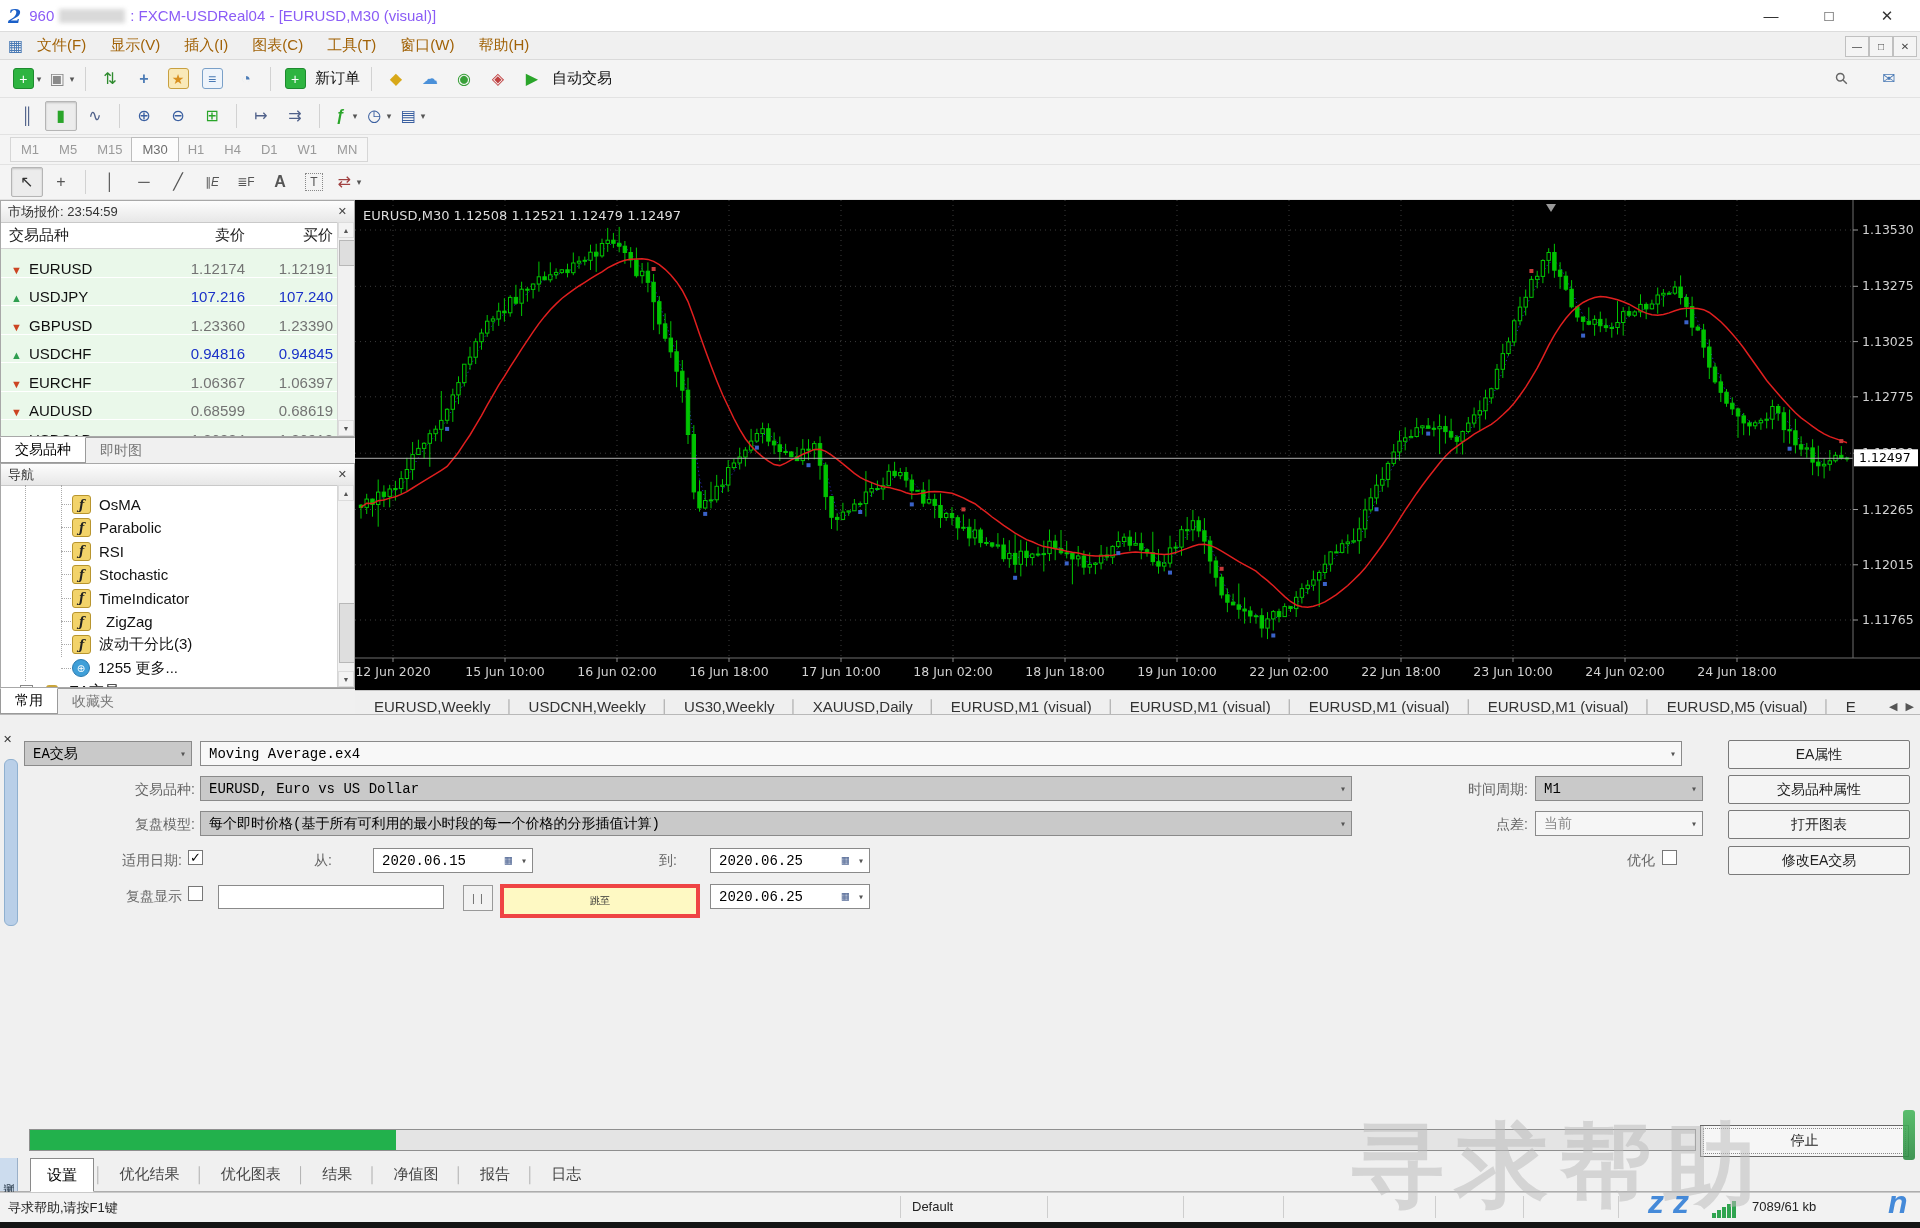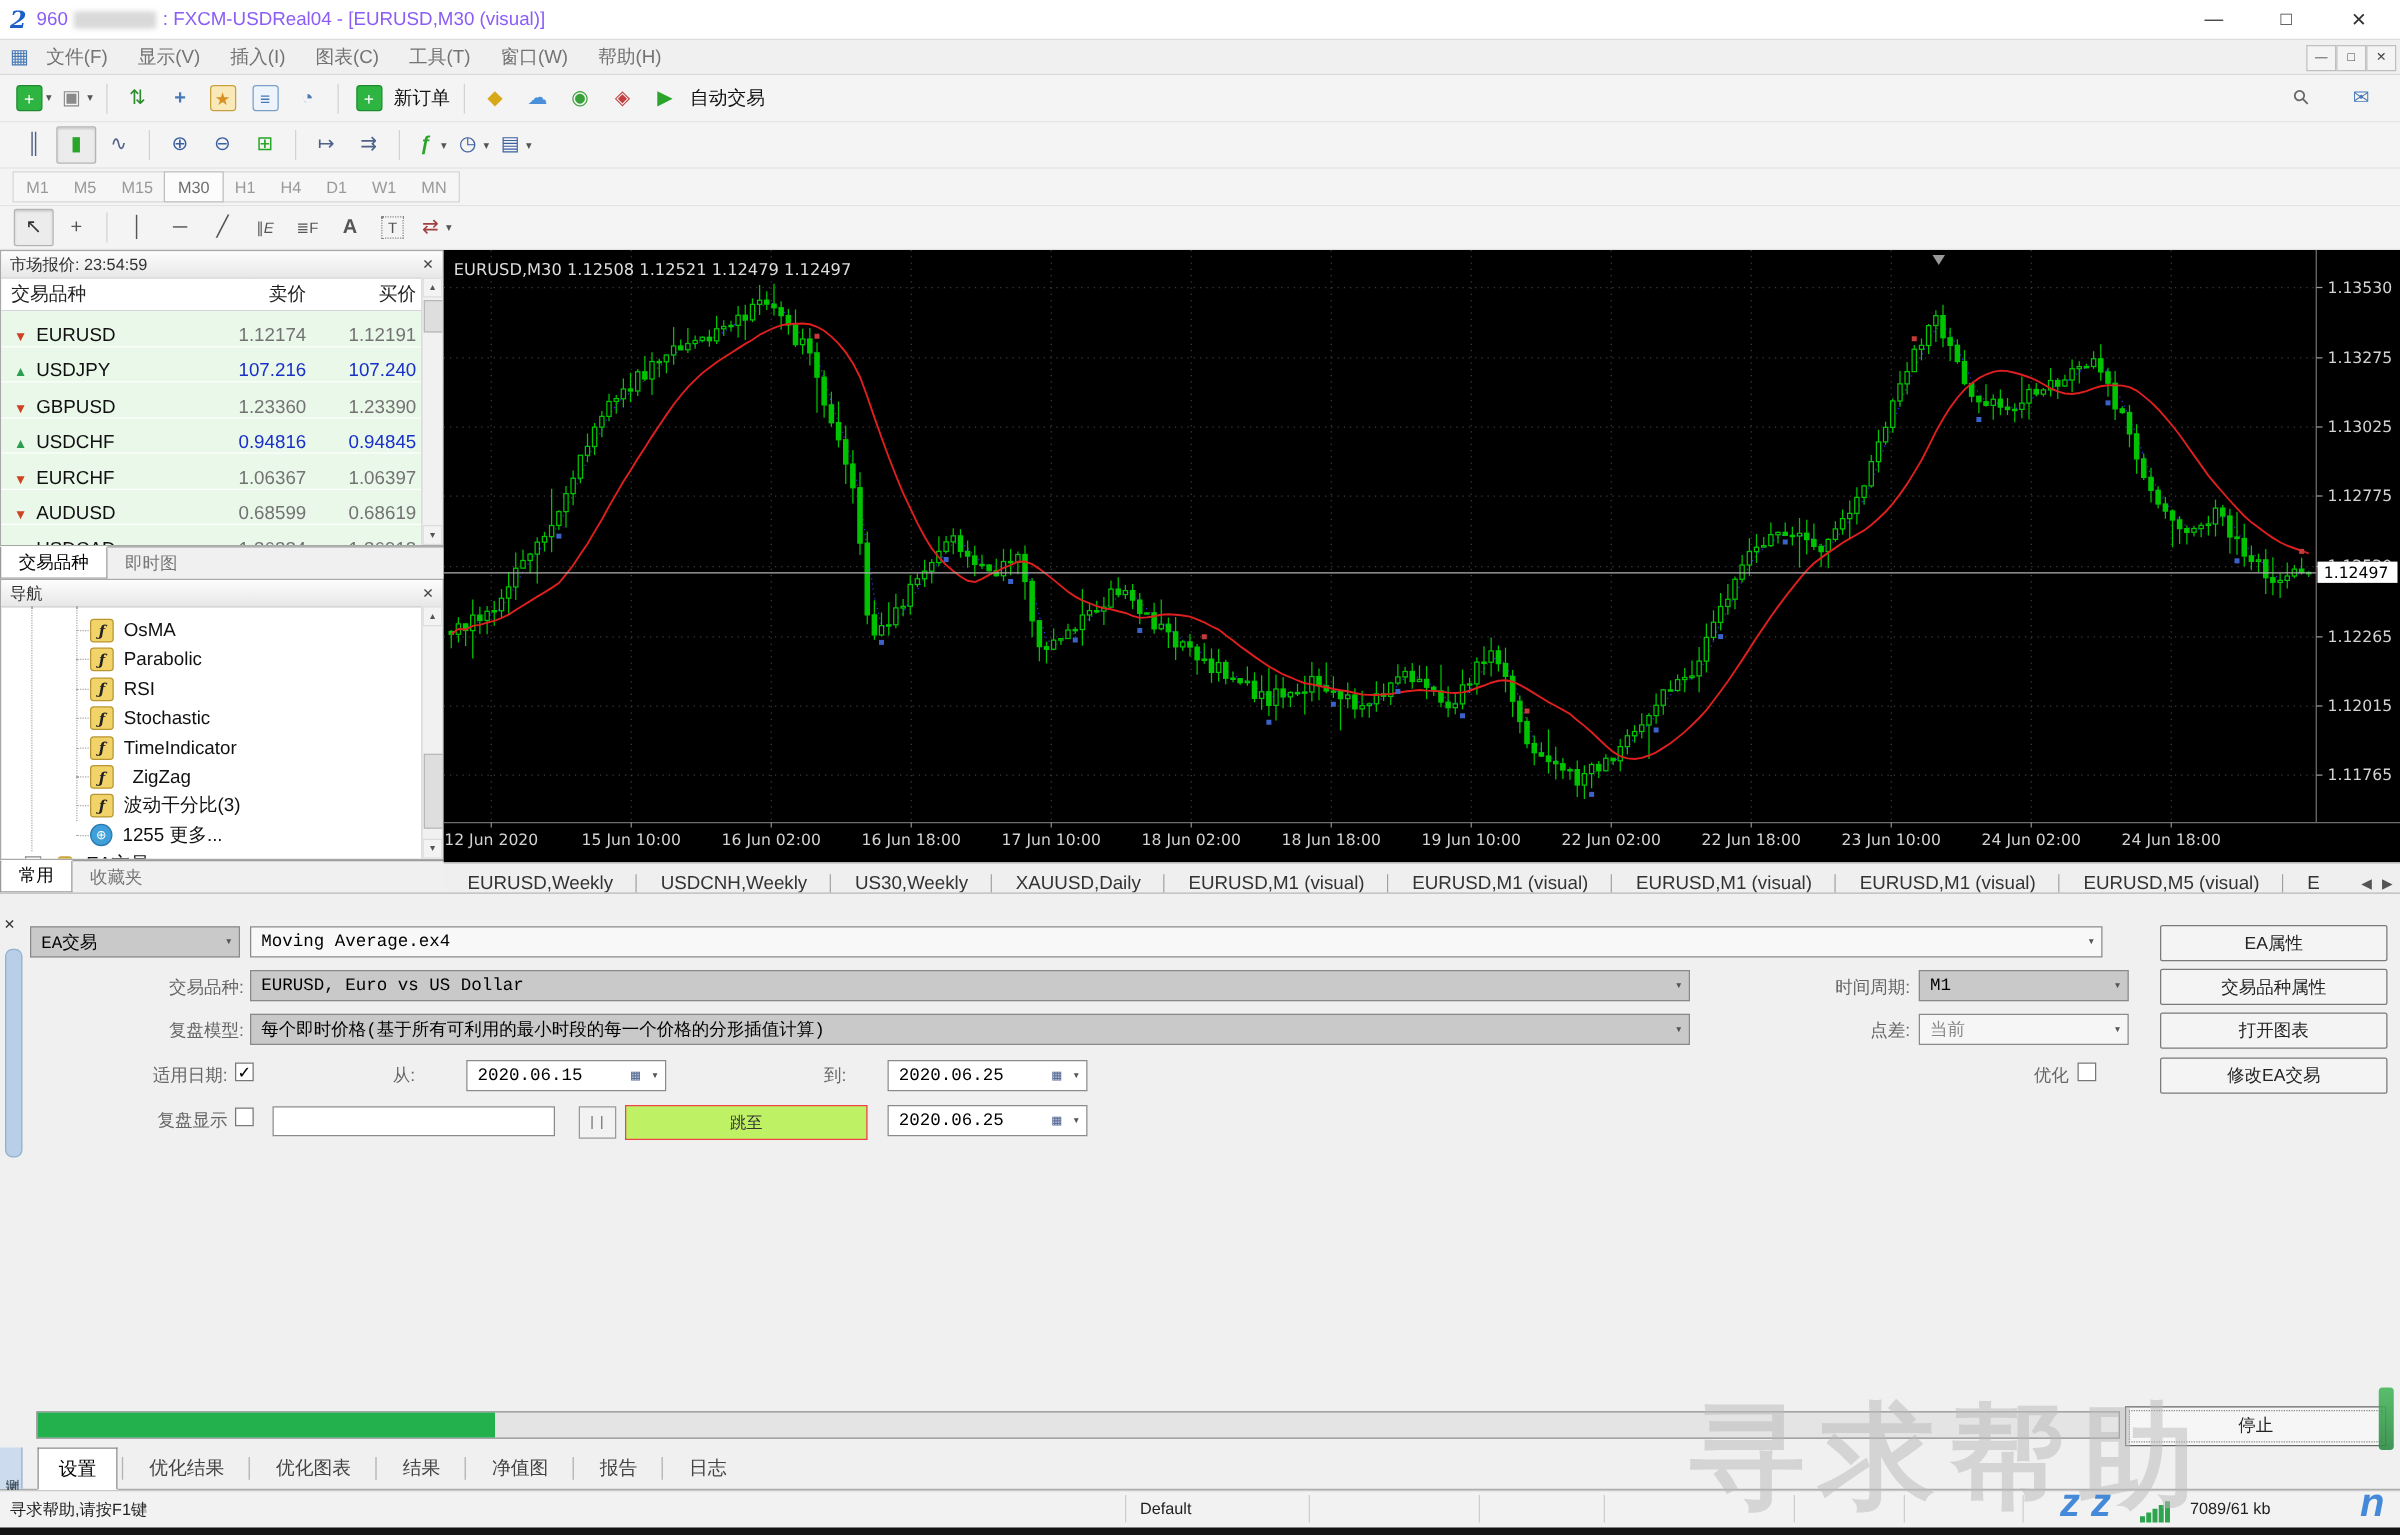--- a/index.html
+++ b/index.html
@@ -10,21 +10,21 @@
 #titlebar{left:0;top:0;width:1920px;height:32px;background:#fff;border-bottom:1px solid #dcdcdc;
   display:flex;align-items:center;padding-left:8px;box-sizing:border-box}
 #titlebar .logo{font:italic 700 19px "DejaVu Serif",serif;color:#1a5fc8;margin-right:8px}
 #title-text{font-size:15px;color:#8b5cf6;display:flex;align-items:center}
 .blur-block{display:inline-block;width:66px;height:14px;background:#d9d9d9;filter:blur(2px);margin:0 5px}
 .winctl{position:absolute;top:0;height:31px;width:58px;display:flex;align-items:center;justify-content:center;
   font-size:15px;color:#333;cursor:default}
 
 #menubar{left:0;top:32px;width:1920px;height:28px;background:#f0f0f0;border-bottom:1px solid #dadada;
   display:flex;align-items:center;padding-left:6px;box-sizing:border-box}
-.menu-item{padding:3px 12px;font-size:15px;color:#737373}
+.menu-item{padding:3px 12px;font-size:15px;color:#a16207}
 .childctl{position:absolute;top:36px;width:22px;height:19px;border:1px solid #c0c0c0;background:#f4f4f4;
   display:flex;align-items:center;justify-content:center;font-size:10px;color:#444}
 
 .toolbar{left:0;width:1920px;background:#f4f4f4;display:flex;align-items:center;padding-left:10px;
   box-sizing:border-box;border-bottom:1px solid #e2e2e2}
 #toolbar1{top:60px;height:38px}
 #toolbar2{top:98px;height:37px}
 #tfbar{top:135px;height:30px;background:#f4f4f4}
 #drawbar{top:165px;height:35px}
 .tbtn{min-width:30px;height:28px;display:inline-flex;align-items:center;justify-content:center;
@@ -89,21 +89,21 @@
 .combo{position:absolute;height:25px;border:1px solid #8a8a8a;background:#f6f6f6;display:flex;align-items:center;
   padding:0 24px 0 8px;box-sizing:border-box;font-family:"Liberation Mono","DejaVu Sans Mono",monospace;font-size:14px;color:#000;white-space:nowrap;overflow:hidden}
 .combo.gray{background:#c9c9c9}
 .combo .dd2{position:absolute;right:5px;font-size:10px;color:#555}
 .combo .cal{position:absolute;right:20px;font-size:12px;color:#5a6f9a}
 .btnR{position:absolute;width:180px;height:27px;border:1px solid #7a7a7a;background:#f4f4f4;border-radius:2px;
   display:flex;align-items:center;justify-content:center;font-size:14px;color:#222}
 .cb{position:absolute;width:15px;height:15px;border:1px solid #777;background:#fff;font-size:13px;line-height:14px;text-align:center;color:#000;box-sizing:border-box}
 .tinput{position:absolute;height:24px;border:1px solid #8a8a8a;background:#fff;box-sizing:border-box}
 #pause-btn{position:absolute;width:28px;height:24px;border:1px solid #999;background:#f2f2f2;display:flex;align-items:center;justify-content:center;font-size:11px;color:#666;letter-spacing:1px}
-#skip-btn{position:absolute;width:192px;height:26px;border:1px solid #ef4444;background:#bef264;display:flex;align-items:center;justify-content:center;font-size:13px;color:#333}
+#skip-btn{position:absolute;width:192px;height:26px;border:4px solid #ef4444;background:#fef9c3;display:flex;align-items:center;justify-content:center;font-size:10px;color:#333}
 #ptrack{position:absolute;left:29px;top:414px;width:1667px;height:22px;border:1px solid #8f8f8f;background:#e4e4e4;box-sizing:border-box}
 #pfill{height:100%;background:#22b14c}
 #stop-btn{position:absolute;left:1700px;top:410px;width:207px;height:30px;border:1px solid #666;background:#f6f6f6;
   outline:1px dotted #888;outline-offset:-4px;display:flex;align-items:center;justify-content:center;font-size:14px;color:#222}
 #tester-strip{position:absolute;left:4px;top:44px;width:12px;height:165px;background:#b9cfe8;border:1px solid #8fb0d0;border-radius:6px}
 #tester-close{position:absolute;left:3px;top:18px;font-size:11px;color:#333}
 
 #bottom-tabs{left:0;top:1158px;width:1920px;height:34px;background:#f0f0f0;border-bottom:1px solid #adadad;
   display:flex;align-items:stretch;box-sizing:border-box;font-size:15px}
 .btab{padding:6px 16px;color:#444;display:flex;align-items:center}

